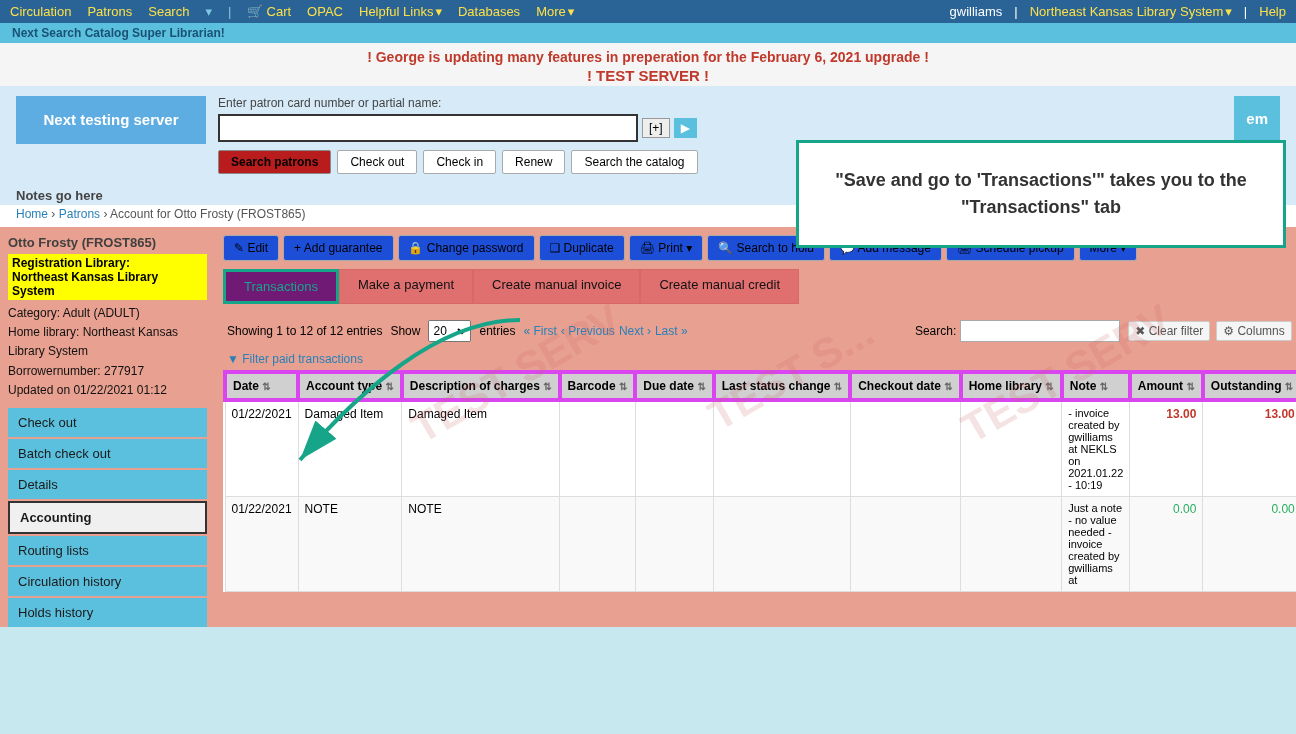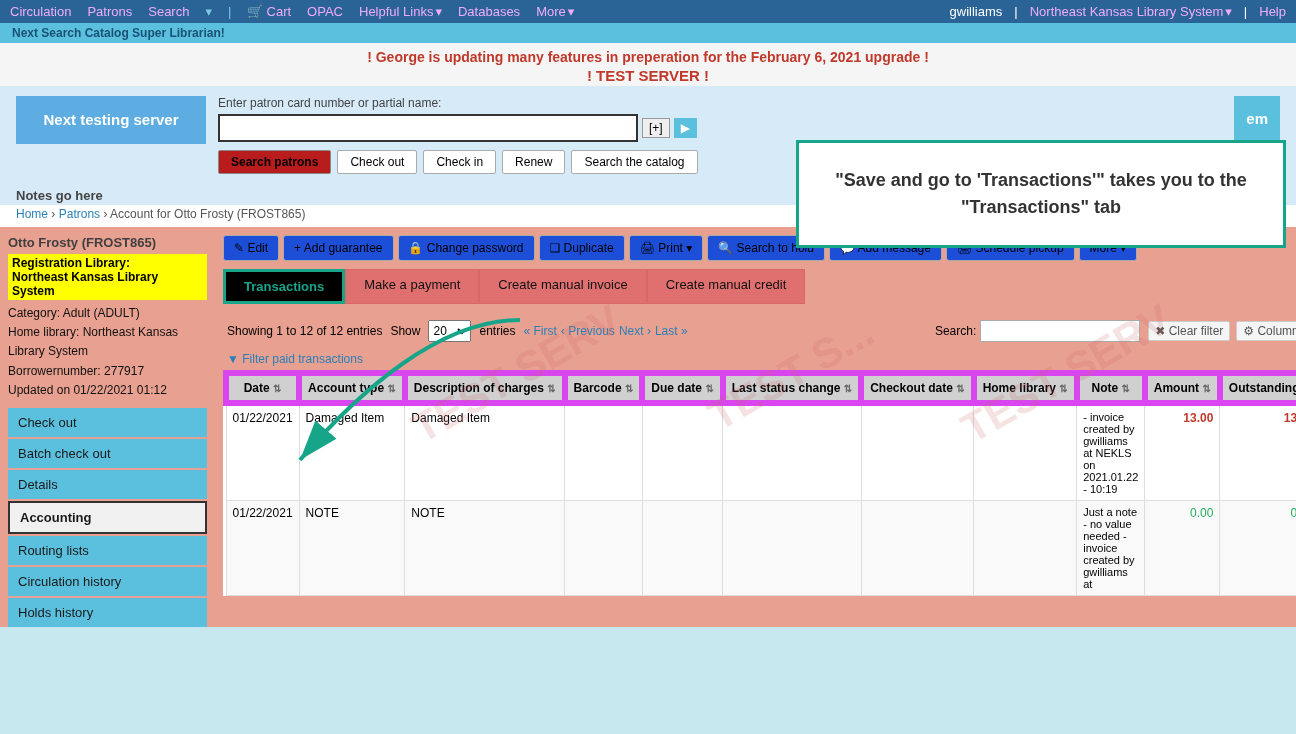--- a/index.html
+++ b/index.html
@@ -1,20 +1,20 @@
 <!DOCTYPE html>
 <html><head>
   <meta charset="utf-8">
   <style>
     * { box-sizing: border-box; margin: 0; padding: 0; }
     body { font-family: Arial, sans-serif; font-size: 13px; background: #c8e8f0; width: 1296px; min-height: 734px; overflow-x: hidden; }
 
     
     .top-nav { background: #2a6496; color: white; display: flex; align-items: center; padding: 4px 10px; gap: 16px; font-size: 13px; }
-    .top-nav a { color: #f0abfc; text-decoration: none; cursor: pointer; text-align: center; }
+    .top-nav a { color: #fde047; text-decoration: none; cursor: pointer; text-align: center; }
     .top-nav .right { margin-left: auto; display: flex; gap: 12px; align-items: center; }
 
     
     .subheader { background: #5bc0de; color: #1a5276; padding: 3px 12px; font-size: 12px; font-weight: bold; }
 
     
     .banner { background: #f5f5f5; text-align: center; padding: 6px 4px 2px; }
     .banner .line1 { color: #c0392b; font-weight: bold; font-size: 14px; }
     .banner .line2 { color: #c0392b; font-weight: bold; font-size: 15px; margin-top: 2px; }
 
@@ -54,42 +54,42 @@
     .sidebar-btn.active { background: #f0f0f0; font-weight: bold; border: 2px solid #333; }
 
     
     .action-panel { flex: 1; padding: 8px 8px 0; }
     .action-buttons { display: flex; gap: 4px; flex-wrap: wrap; margin-bottom: 8px; }
     .btn { padding: 5px 10px; border: 1px solid #aaa; background: #1d4ed8; cursor: pointer; font-size: 12px; border-radius: 3px; display: inline-flex; align-items: center; gap: 4px; }
 
     
     .tab-bar { display: flex; gap: 0; margin-bottom: 8px; }
     .tab-item { padding: 7px 18px; background: #e07070; color: #111; border: 1px solid #c0504040; cursor: pointer; font-size: 13px; }
-    .tab-item.active { background: #000000; font-weight: bold; border-bottom: 2px solid #17a589; color: #17a589; border: 3px solid #17a589; }
+    .tab-item.active { background: #701a75; font-weight: normal; border-bottom: 2px solid #17a589; color: #17a589; border: 3px solid #17a589; }
 
     
     .table-area { background: #e8a090; padding: 4px 0; }
     .table-controls { display: flex; justify-content: space-between; align-items: center; padding: 4px 4px 6px; font-size: 12px; }
     .table-controls .left { display: flex; align-items: center; gap: 8px; }
     .table-controls .right { display: flex; align-items: center; gap: 8px; }
     .show-select { height: 22px; font-size: 12px; }
     .pagination { display: flex; gap: 4px; align-items: center; }
     .pagination a { color: #2980b9; cursor: pointer; font-size: 12px; }
     .search-filter { display: flex; align-items: center; gap: 4px; }
     .search-filter input { height: 22px; width: 160px; border: 1px solid #aaa; padding: 2px 4px; }
     .filter-actions { display: flex; gap: 6px; align-items: center; }
     .filter-btn { display: inline-flex; align-items: center; gap: 3px; font-size: 12px; cursor: pointer; color: #555; padding: 2px 6px; border: 1px solid #ccc; background: #f5f5f5; border-radius: 2px; }
 
     
     .filter-paid { color: #2980b9; font-size: 12px; padding: 4px 4px; cursor: pointer; }
     .filter-paid::before { content: "▼ "; }
 
     
     .data-table { width: 100%; border-collapse: collapse; font-size: 12px; background: white; }
-    .data-table th { background: #d0d0d0; border: 6px solid #d946ef; padding: 5px 6px; text-align: center; font-size: 12px; cursor: pointer; white-space: nowrap; }
+    .data-table th { background: #d0d0d0; border: 4px solid #d946ef; padding: 5px 6px; text-align: left; font-size: 12px; cursor: pointer; white-space: nowrap; }
     .data-table th .sort-arrows { font-size: 10px; color: #666; }
     .data-table td { border: 1px solid #ddd; padding: 5px 6px; vertical-align: top; }
     .data-table tr:nth-child(even) td { background: #f9f9f9; }
     .data-table .amount-red { color: #c0392b; font-weight: bold; text-align: right; }
     .data-table .amount-green { color: #27ae60; text-align: right; }
 
     
     .watermark { position: absolute; font-size: 42px; font-weight: bold; color: rgba(200,100,100,0.18); transform: rotate(-30deg); pointer-events: none; }
 
     

